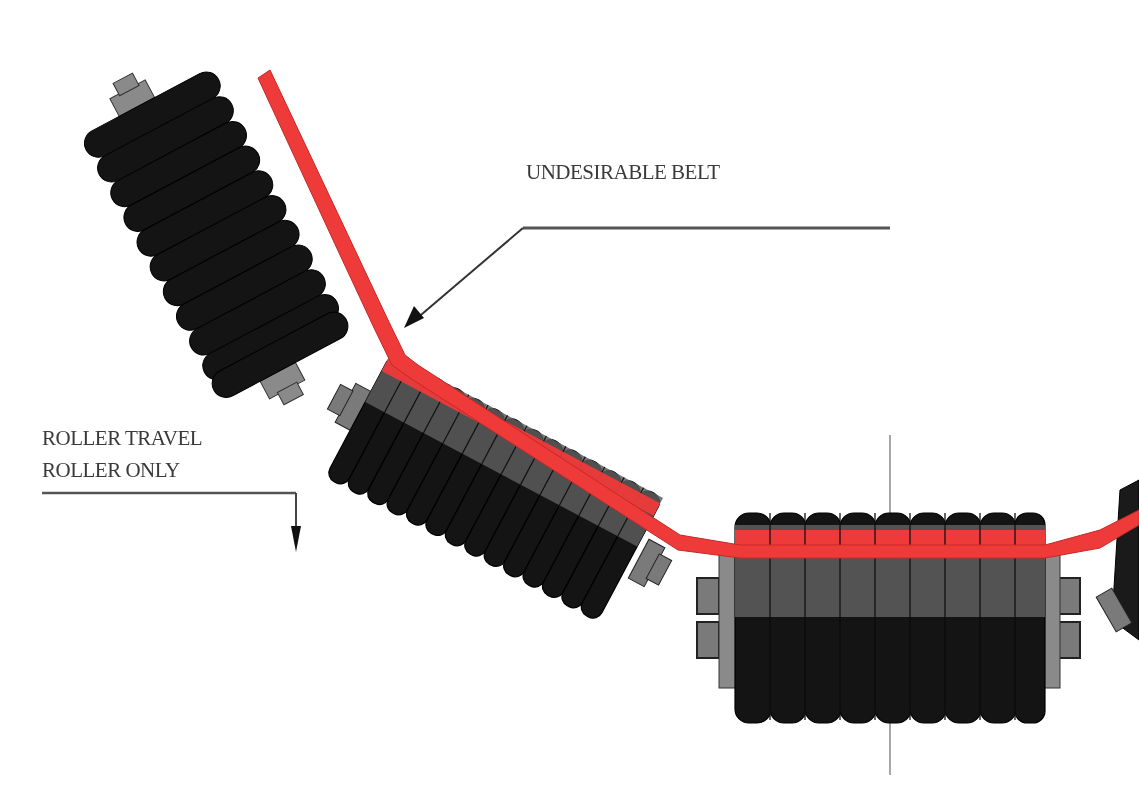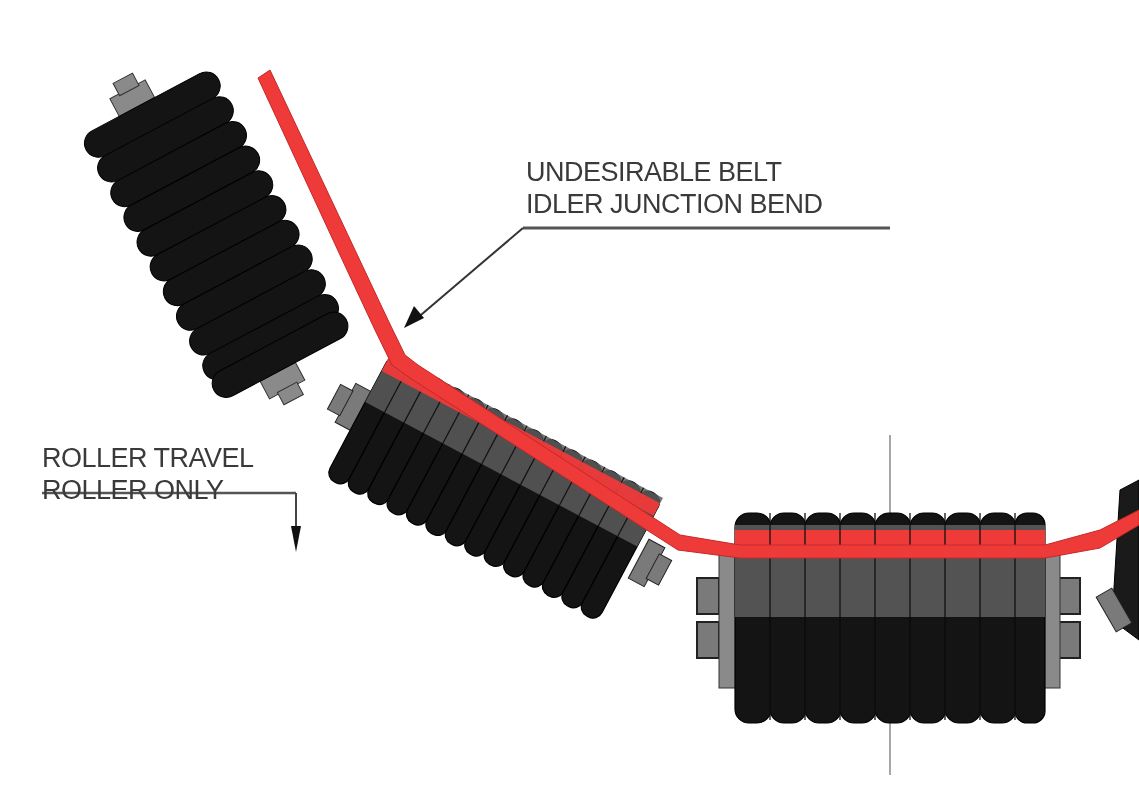--- a/index.html
+++ b/index.html
@@ -1,18 +1,18 @@
 <!DOCTYPE html>
 <html><head>
 <meta charset="utf-8">
 <style>
   html,body{margin:0;padding:0;background:#ffffff;}
   body{width:1139px;height:800px;overflow:hidden;position:relative;font-family:"DejaVu Sans",sans-serif;}
   svg{position:absolute;left:0;top:0;}
-  .label{position:absolute;color:#3a3a3a;font-family:Liberation Sans, sans-serif;font-size:27px;letter-spacing:-0.5px;line-height:32px;font-weight:normal;white-space:nowrap;}
+  .label{position:absolute;color:#3a3a3a;font-family:Liberation Serif, serif;font-size:21px;letter-spacing:-0.5px;line-height:32px;font-weight:normal;white-space:nowrap;}
 </style>
 </head>
 <body>
 
 <svg width="1139" height="800" viewBox="0 0 1139 800">
 
   <line x1="890" y1="435" x2="890" y2="775" stroke="#8a8a8a" stroke-width="1.5"></line>
 
   <g transform="translate(225,230) rotate(-28)">
     <rect x="-40" y="-170" width="40" height="20" fill="#8a8a8a" stroke="#333"></rect>
@@ -121,19 +121,18 @@
 
   <g>
     <line x1="42" y1="493" x2="296" y2="493" stroke="#555" stroke-width="2.5"></line>
     <line x1="296" y1="493" x2="296" y2="540" stroke="#444" stroke-width="2"></line>
     <polygon points="291,526 301,526 296,552" fill="#111"></polygon>
   </g>
 </svg>
 
 <div class="label" style="left:526px;top:156px;">
   <div>UNDESIRABLE BELT</div>
-  <div>IDLER JUNCTION BEND</div>
 </div>
 
-<div class="label" style="left:42px;top:422px;margin-top:20px;">
+<div class="label" style="left:42px;top:422px;">
   <div>ROLLER TRAVEL</div>
   <div>ROLLER ONLY</div>
 </div>
 
 </body></html>

